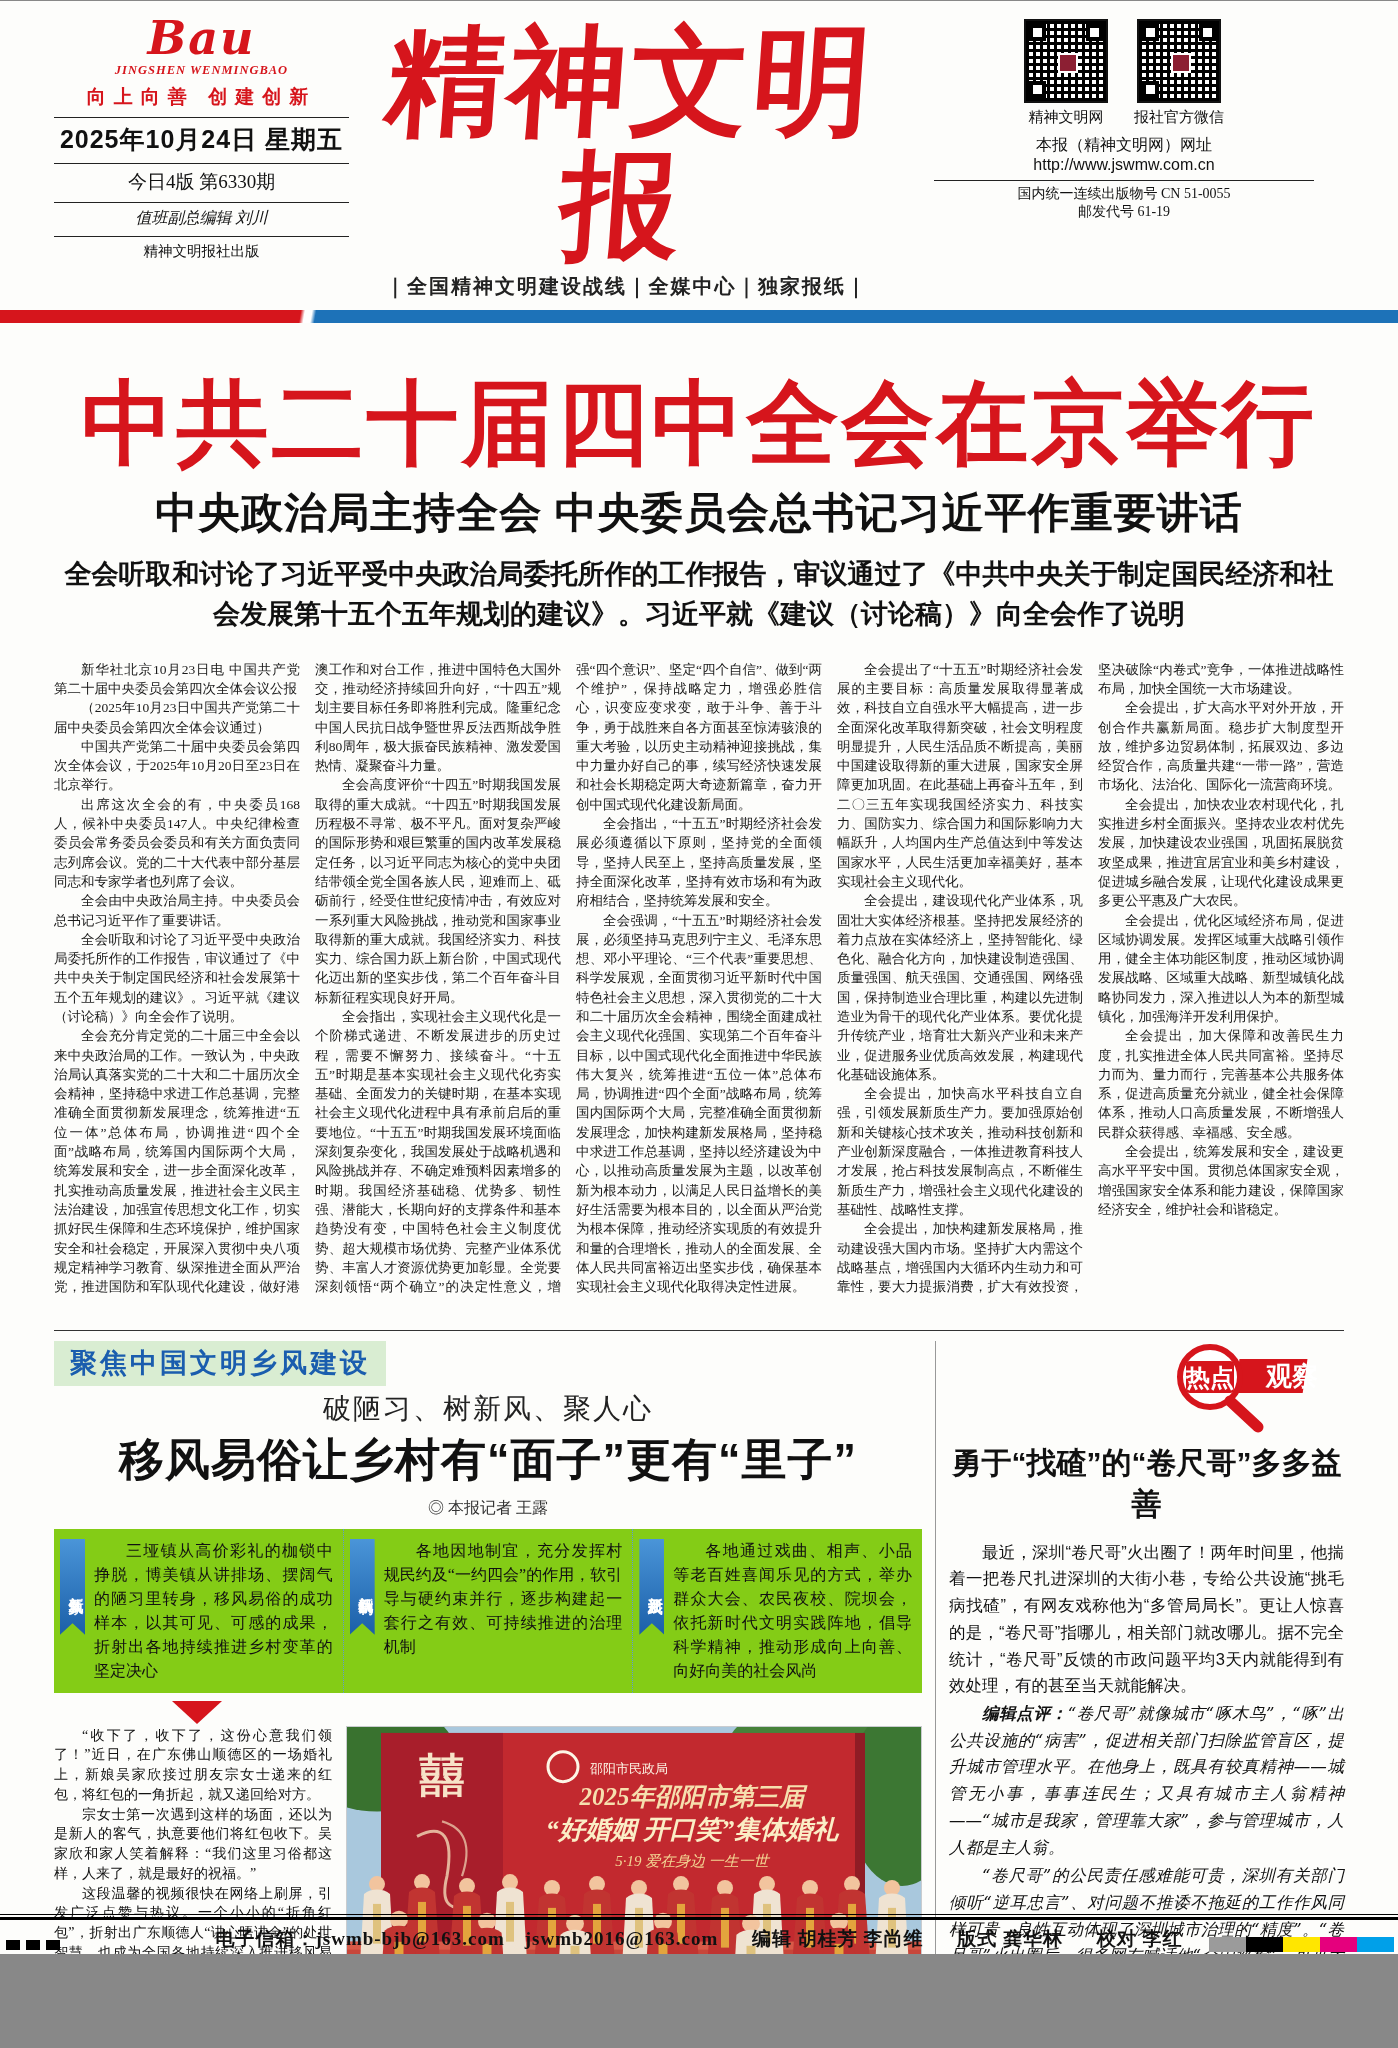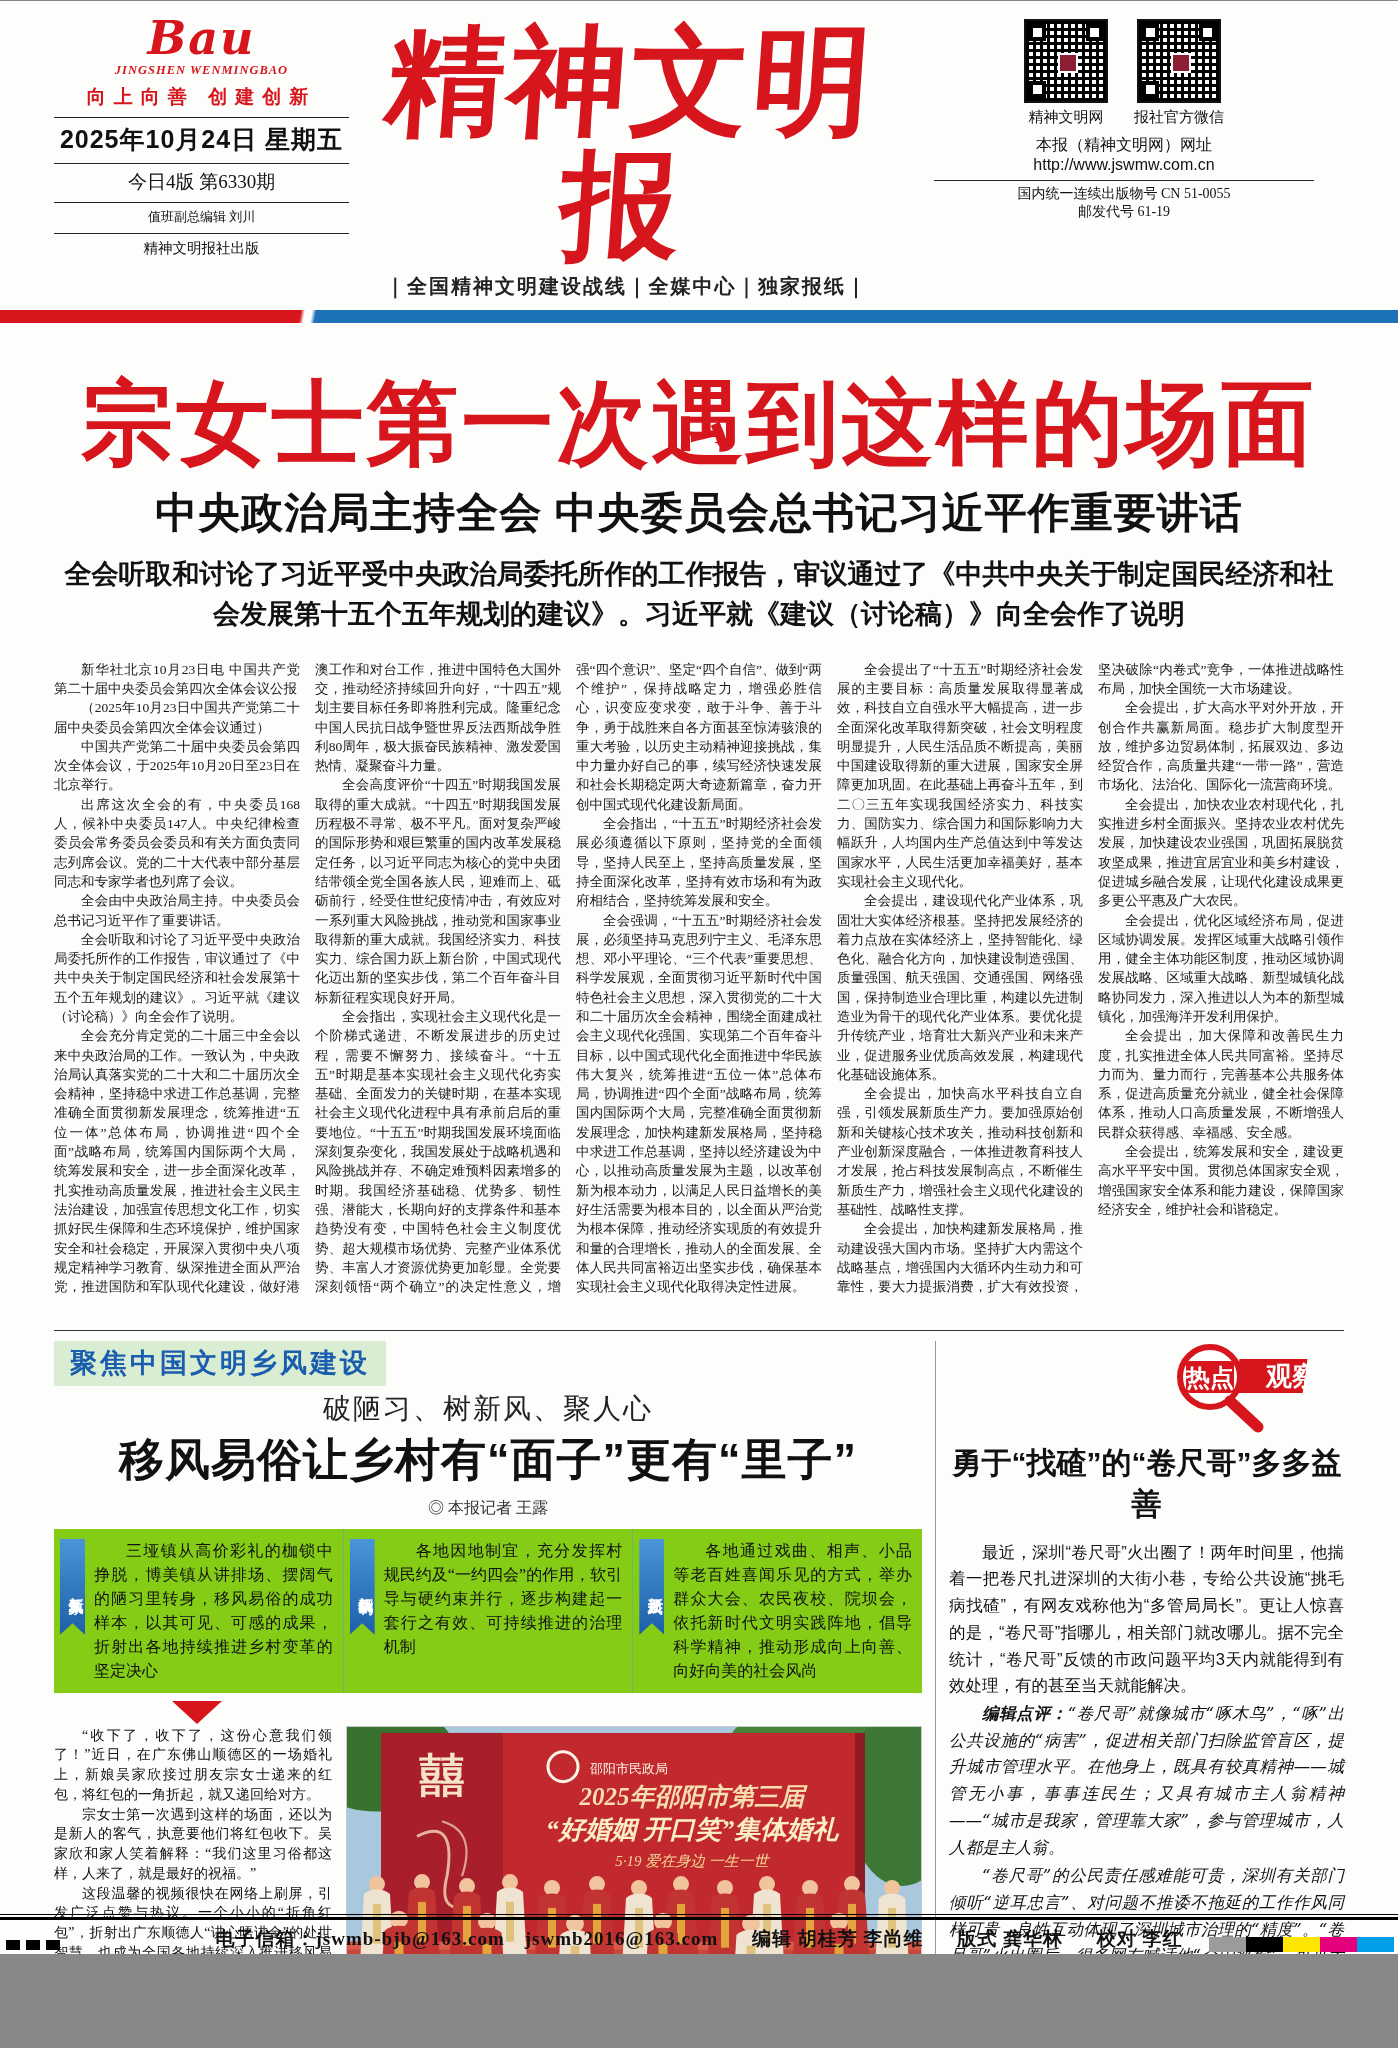--- a/index.html
+++ b/index.html
@@ -12,21 +12,21 @@
   .hdr { display:flex; align-items:flex-start; }
   .hdr-left { width:295px; text-align:center; }
   .brand-script { font-family:"DejaVu Serif", serif; font-style:italic; font-weight:bold;
                   color:#d6151c; font-size:46px; line-height:1; letter-spacing:2px; }
   .brand-roman { color:#d6151c; font-style:italic; font-weight:bold; font-size:12.5px; letter-spacing:1px; margin-top:2px; }
   .brand-slogan { color:#d6151c; font-weight:bold; font-family:"Liberation Sans", sans-serif;
                   font-size:19px; letter-spacing:8px; margin-top:6px; }
   .hl-rule { border-top:1.5px solid #222; margin:7px 0 5px; }
   .date-line { font-family:"Liberation Sans", sans-serif; font-weight:bold; font-size:25px; letter-spacing:1px; }
   .issue-line { font-size:19px; margin-top:4px; }
-  .duty-line { font-size:13px; margin-top:4px; }
+  .duty-line { font-size:16px; margin-top:4px;font-style:italic; }
   .pub-line { font-size:14.5px; margin-top:4px; }
   .hdr-center { flex:1; text-align:center; padding-top:4px; }
   .masthead { font-family:"DejaVu Serif", serif; font-weight:bold; color:#d6151c;
               font-size:118px; line-height:1.05; letter-spacing:4px; transform:skewX(-4deg); }
   .tagline { font-size:20px; font-weight:bold; letter-spacing:2px; margin-top:6px; color:#222; }
   .hdr-right { width:440px; text-align:center; padding-top:4px; }
   .qr-row { display:flex; justify-content:center; gap:26px; }
   .qr-cell { text-align:center; }
   .qr { width:84px; height:84px; border:2px solid #111; position:relative; margin:0 auto;
         background-image:repeating-linear-gradient(90deg,#000 0 3px,rgba(0,0,0,0) 3px 7px),
@@ -167,21 +167,21 @@
         <div class="issn">邮发代号 61-19</div>
       </div>
     </div>
   </div>
 
   <div class="rule-rb"></div>
 
   <div class="inner">
 
     <div class="head-block">
-      <div class="h1">宗女士第一次遇到这样的场面</div>
+      <div class="h1">中共二十届四中全会在京举行</div>
       <div class="h2">中央政治局主持全会 中央委员会总书记习近平作重要讲话</div>
       <div class="lead">全会听取和讨论了习近平受中央政治局委托所作的工作报告，审议通过了《中共中央关于制定国民经济和社会发展第十五个五年规划的建议》。习近平就《建议（讨论稿）》向全会作了说明</div>
     </div>
 
     <div class="comm">
       <p>新华社北京10月23日电 中国共产党第二十届中央委员会第四次全体会议公报</p>
       <p>（2025年10月23日中国共产党第二十届中央委员会第四次全体会议通过）</p>
       <p>中国共产党第二十届中央委员会第四次全体会议，于2025年10月20日至23日在北京举行。</p>
       <p>出席这次全会的有，中央委员168人，候补中央委员147人。中央纪律检查委员会常务委员会委员和有关方面负责同志列席会议。党的二十大代表中部分基层同志和专家学者也列席了会议。</p>
       <p>全会由中央政治局主持。中央委员会总书记习近平作了重要讲话。</p>

